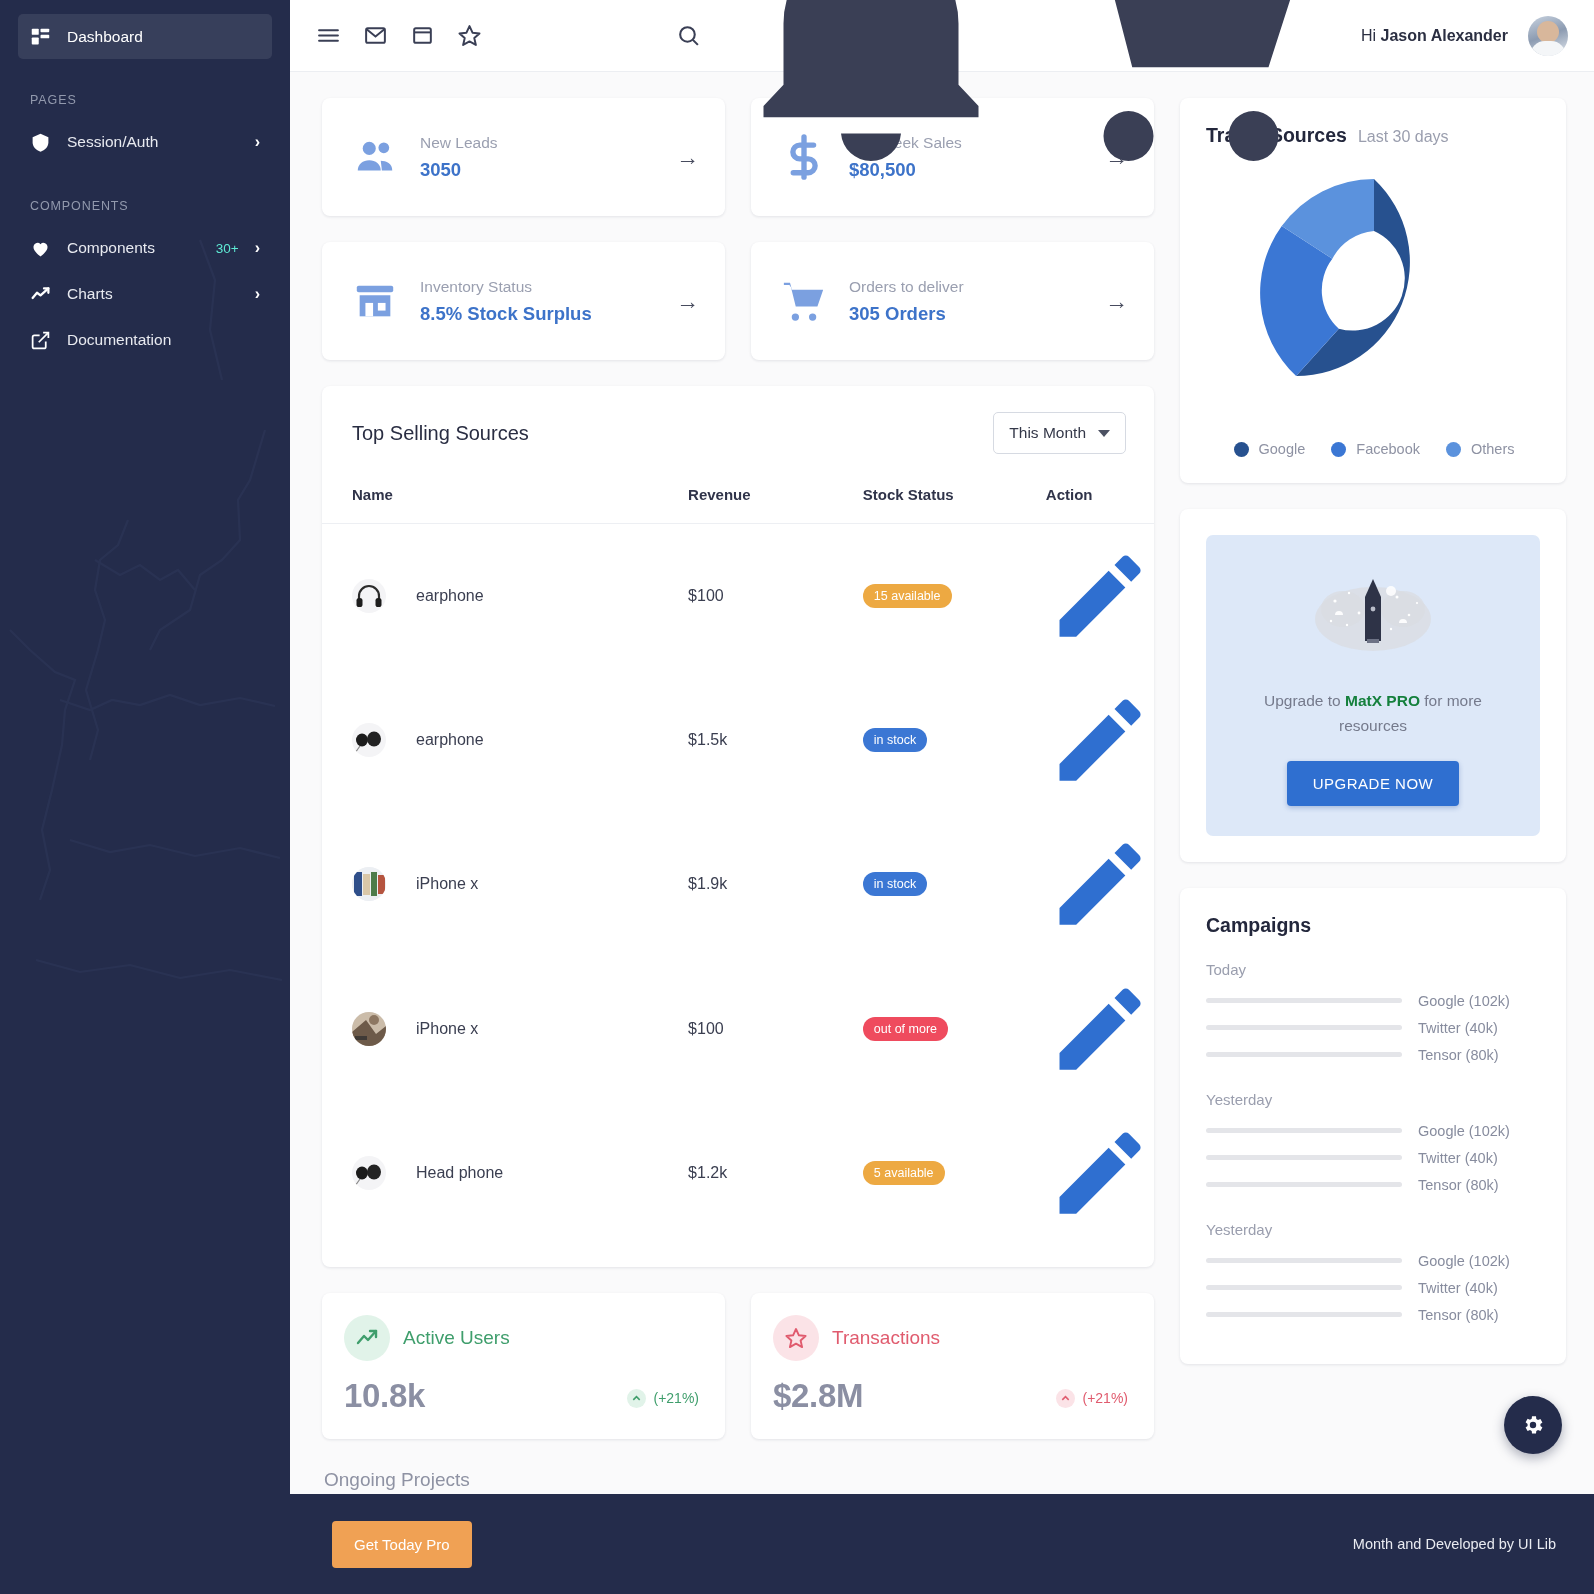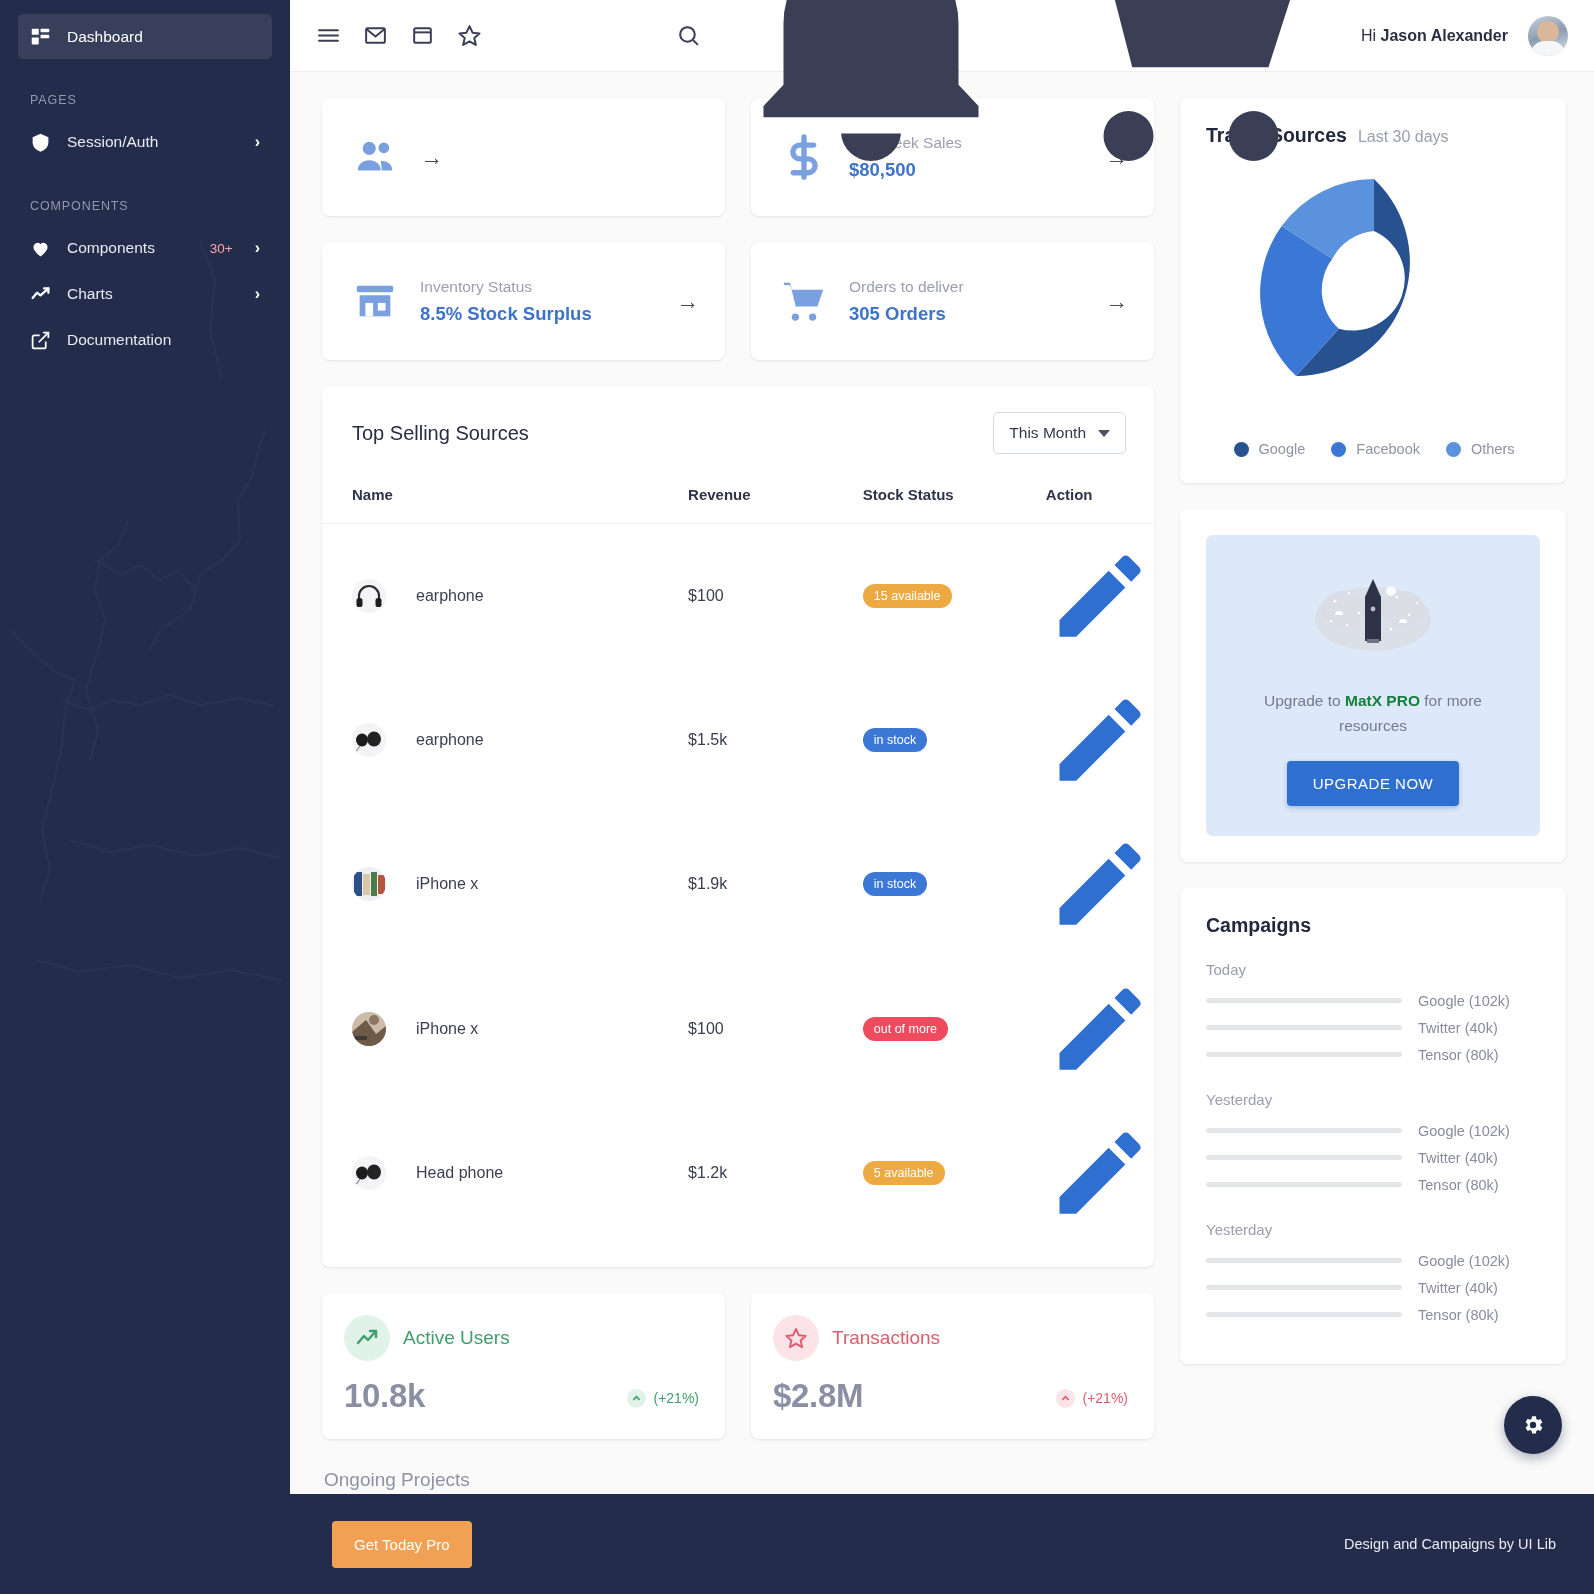--- a/index.html
+++ b/index.html
@@ -38,21 +38,21 @@
     margin: 14px 18px 0 18px; height: 45px; border-radius: 5px;
     background: rgba(255,255,255,.09);
     display: flex; align-items: center; padding: 0 12px; gap: 16px;
   }
   .nav-item {
     height: 46px; display: flex; align-items: center;
     padding: 0 30px; gap: 16px; cursor: pointer;
   }
   .nav-label { font-size: 15.5px; color: #fff; font-weight: 400; }
   .nav-item .nav-label { color: #e8eaf0; }
-  .nav-badge { font-size: 13.5px; color: #fca5a5; margin-left: auto; margin-right: 6px; }
+  .nav-badge { font-size: 13.5px; color: #5eead4; margin-left: auto; }
   .nav-chev { margin-left: auto; font-size: 16px; color: #fff; font-weight: 700; line-height:1; }
   .nav-item .nav-badge + .nav-chev { margin-left: 0; }
   .sec-label {
     font-size: 12.5px; letter-spacing: .9px; color: #9299ad;
     padding: 0 30px; margin-top: 34px; margin-bottom: 12px;
   }
   .ico { width: 21px; height: 21px; display:inline-flex; align-items:center; justify-content:center; flex:0 0 21px; }
   .ico svg { width: 100%; height: 100%; display:block; }
 
   
@@ -347,20 +347,24 @@
 
           <div class="card stat-card">
             <span class="stat-ico">
               <svg viewBox="0 0 24 24" fill="currentColor">
                   <circle cx="9" cy="7.5" r="3.4"></circle>
                   <circle cx="16.6" cy="7.2" r="2.8"></circle>
                   <path d="M3 19c0-3.2 2.7-5.3 6-5.3s6 2.1 6 5.3z"></path>
                   <path d="M15 13.9c2.9 0 6 1.4 6 5.1h-5.4z"></path>
                 </svg>
             </span>
+            <div class="stat-txt">
+              <div class="stat-label">New Leads</div>
+              <div class="stat-value">3050</div>
+            </div>
             <span class="stat-arrow">→</span>
           </div>
 
           <div class="card stat-card">
             <span class="stat-ico">
               <svg viewBox="0 0 24 24" fill="none" stroke="currentColor" stroke-width="2.8" stroke-linecap="round">
                   <line x1="12" y1="1.5" x2="12" y2="22.5"></line>
                   <path d="M17 5.8H9.8a3.6 3.6 0 0 0 0 7.2h4.4a3.6 3.6 0 0 1 0 7.2H6.4"></path>
                 </svg>
             </span>
@@ -686,21 +690,21 @@
               <span class="bar-track"><span class="bar-fill" style="width:75%;background:#3b77d4"></span></span>
               <span class="bar-label">Tensor (80k)</span>
             </div>
           </div>
         </section>
       </div>
     </div>
 
     <footer class="footer">
       <button class="get-pro">Get Today Pro</button>
-      <span class="credit">Design and Campaigns by UI Lib</span>
+      <span class="credit">Month and Developed by UI Lib</span>
     </footer>
   </div>
 
   <div class="fab">
     <span>
       <svg viewBox="0 0 24 24" fill="#fff">
           <path d="M19.4 13a7.8 7.8 0 0 0 0-2l2-1.6-2-3.4-2.4 1a7.6 7.6 0 0 0-1.7-1L15 3.2h-4l-.3 2.6a7.6 7.6 0 0 0-1.7 1l-2.4-1-2 3.4L6.6 11a7.8 7.8 0 0 0 0 2l-2 1.6 2 3.4 2.4-1c.5.4 1.1.8 1.7 1l.3 2.6h4l.3-2.6c.6-.2 1.2-.6 1.7-1l2.4 1 2-3.4zM12 15.2A3.2 3.2 0 1 1 12 8.8a3.2 3.2 0 0 1 0 6.4z"></path>
         </svg>
     </span>
   </div>

